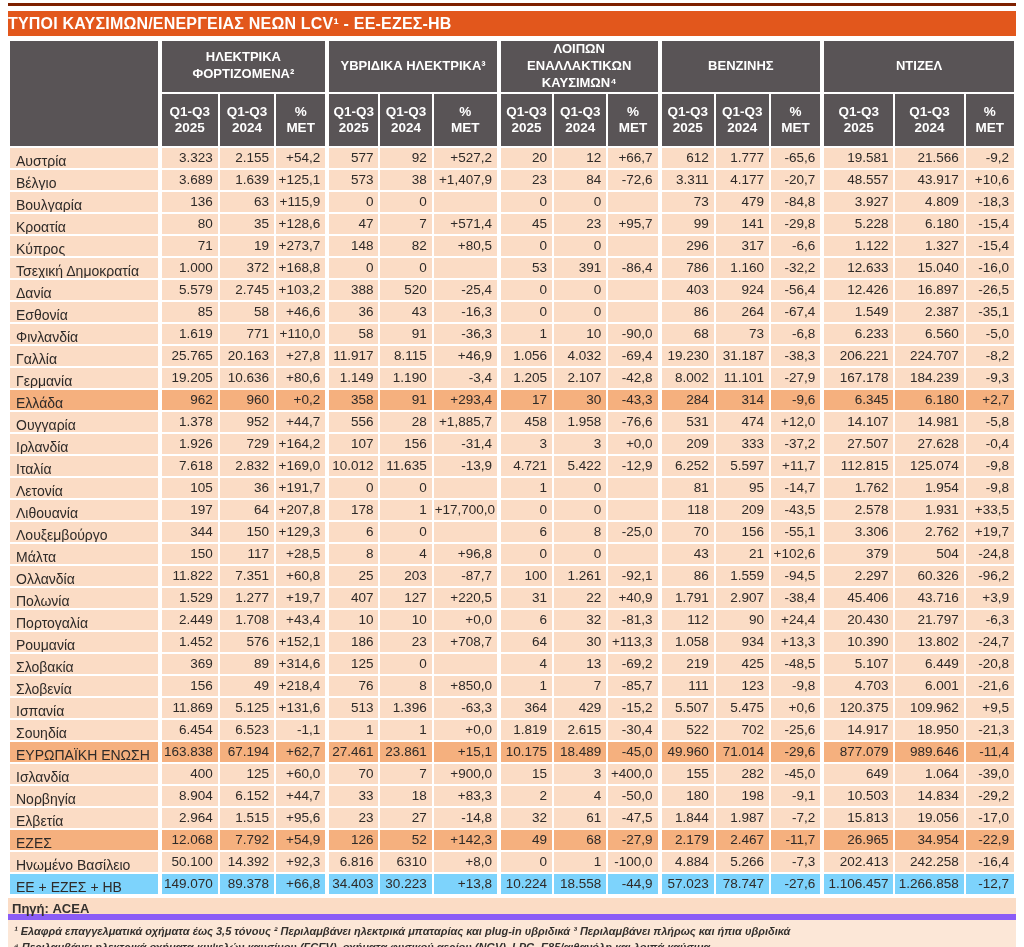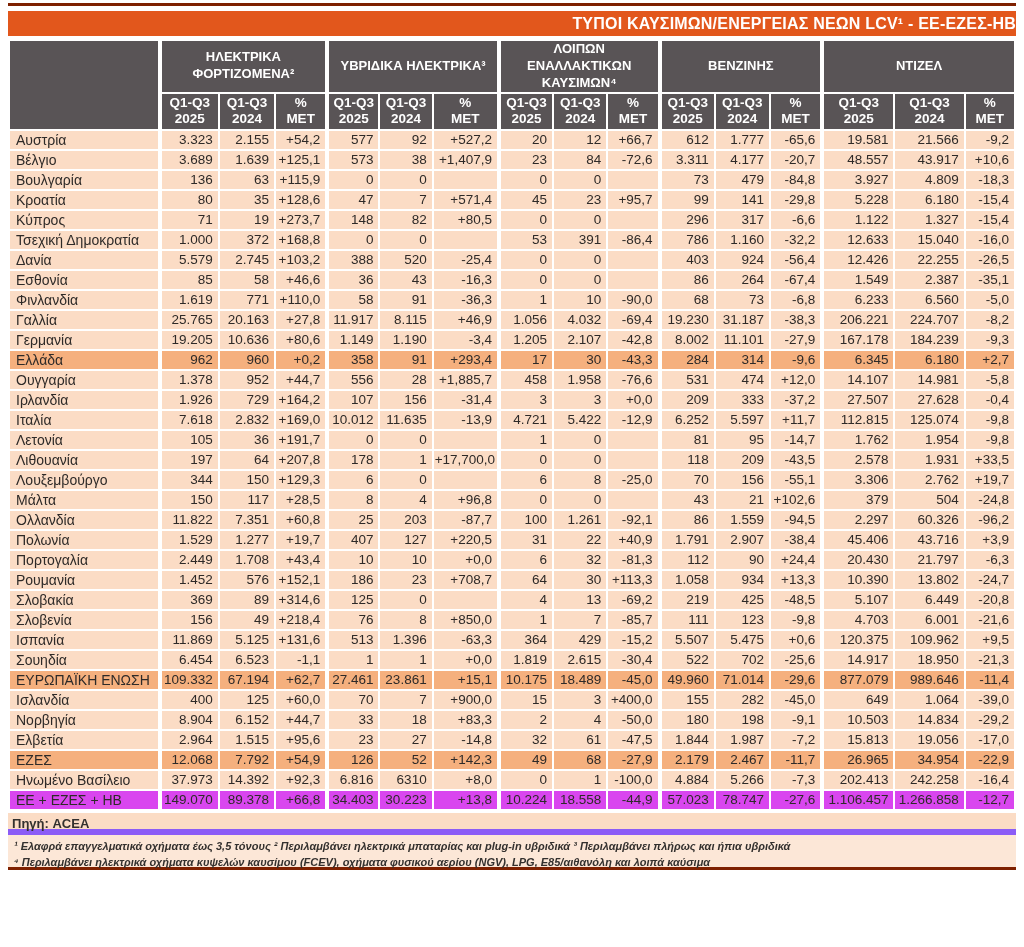--- a/index.html
+++ b/index.html
@@ -7,38 +7,38 @@
   body {
     width:1024px; height:947px; overflow:hidden;
     font-family:"Liberation Sans","DejaVu Sans",sans-serif;
     position:relative;
   }
   .page { width:1024px; height:947px; padding:3px 8px 0 8px; background:#fff; }
   .rule { width:1008px; height:3px; background:#7e2000; }
   .rule.top { margin-bottom:5px; }
   .title-bar {
     width:1008px; height:25px; background:#e2571c; color:#ffffff;
-    font-weight:bold; font-size:16px; text-align:right; line-height:25px;
+    font-weight:bold; font-size:16px; text-align:left; line-height:25px;
     letter-spacing:0.2px; margin-bottom:3px;
   }
   table { border-collapse:collapse; table-layout:fixed; width:1008px; background:#ffffff; }
   th, td { border:2px solid #ffffff; overflow:hidden; white-space:nowrap; }
   .gs { border-left-width:4px; }
   th.ghead, th.corner, th.shead {
     background:#595456; color:#ffffff; font-weight:bold; text-align:center;
     vertical-align:middle;
   }
   #group-row th { height:52px; font-size:13px; line-height:1.3; white-space:normal; padding:0 4px; }
-  #sub-row th { height:37px; font-size:13.5px; line-height:1.2; padding:1px 0; }
+  #sub-row th { height:37px; font-size:13.5px; line-height:1.2; padding:10px 0; }
   td { height:20px; font-size:13.5px; color:#2e2a28; vertical-align:middle; line-height:1; }
-  td.country { text-align:left; padding:0 2px 0 6px; font-size:14px; }
+  td.country { text-align:left; padding:6px 2px 0 6px; font-size:14px; }
   td.num { text-align:right; padding:0 5px 0 1px; }
   tr.normal td { background:#fbdcc5; }
   tr.highlight td { background:#f5b07e;margin-left:48px; }
-  tr.total td { background:#d946ef; }
+  tr.total td { background:#7dd3fc; }
   .source-band {
     width:1008px; height:16px; background:#fbdcc5; margin-top:2px;
     font-size:13px; font-weight:bold; color:#33302e;
     line-height:21px; padding-left:4px;
   }
   .footnote-band {
     width:1008px; background:#fce7d7; border-top:6px solid #8b5cf6;
     padding:4px 6px 5px 6px; height:38px;
   }
   .footnote-line {
@@ -218,21 +218,21 @@
           <td class="num gs">388</td>
           <td class="num">520</td>
           <td class="num">-25,4</td>
           <td class="num gs">0</td>
           <td class="num">0</td>
           <td class="num"></td>
           <td class="num gs">403</td>
           <td class="num">924</td>
           <td class="num">-56,4</td>
           <td class="num gs">12.426</td>
-          <td class="num">22.255</td>
+          <td class="num">16.897</td>
           <td class="num">-26,5</td>
         </tr>
         <tr class="normal">
           <td class="country">Εσθονία</td>
           <td class="num gs">85</td>
           <td class="num">58</td>
           <td class="num">+46,6</td>
           <td class="num gs">36</td>
           <td class="num">43</td>
           <td class="num">-16,3</td>
@@ -583,21 +583,21 @@
           <td class="num">-30,4</td>
           <td class="num gs">522</td>
           <td class="num">702</td>
           <td class="num">-25,6</td>
           <td class="num gs">14.917</td>
           <td class="num">18.950</td>
           <td class="num">-21,3</td>
         </tr>
         <tr class="highlight">
           <td class="country">ΕΥΡΩΠΑΪΚΗ ΕΝΩΣΗ</td>
-          <td class="num gs">109.332</td>
+          <td class="num gs">163.838</td>
           <td class="num">67.194</td>
           <td class="num">+62,7</td>
           <td class="num gs">27.461</td>
           <td class="num">23.861</td>
           <td class="num">+15,1</td>
           <td class="num gs">10.175</td>
           <td class="num">18.489</td>
           <td class="num">-45,0</td>
           <td class="num gs">49.960</td>
           <td class="num">71.014</td>
@@ -673,21 +673,21 @@
           <td class="num">-27,9</td>
           <td class="num gs">2.179</td>
           <td class="num">2.467</td>
           <td class="num">-11,7</td>
           <td class="num gs">26.965</td>
           <td class="num">34.954</td>
           <td class="num">-22,9</td>
         </tr>
         <tr class="normal">
           <td class="country">Ηνωμένο Βασίλειο</td>
-          <td class="num gs">37.973</td>
+          <td class="num gs">50.100</td>
           <td class="num">14.392</td>
           <td class="num">+92,3</td>
           <td class="num gs">6.816</td>
           <td class="num">6310</td>
           <td class="num">+8,0</td>
           <td class="num gs">0</td>
           <td class="num">1</td>
           <td class="num">-100,0</td>
           <td class="num gs">4.884</td>
           <td class="num">5.266</td>

